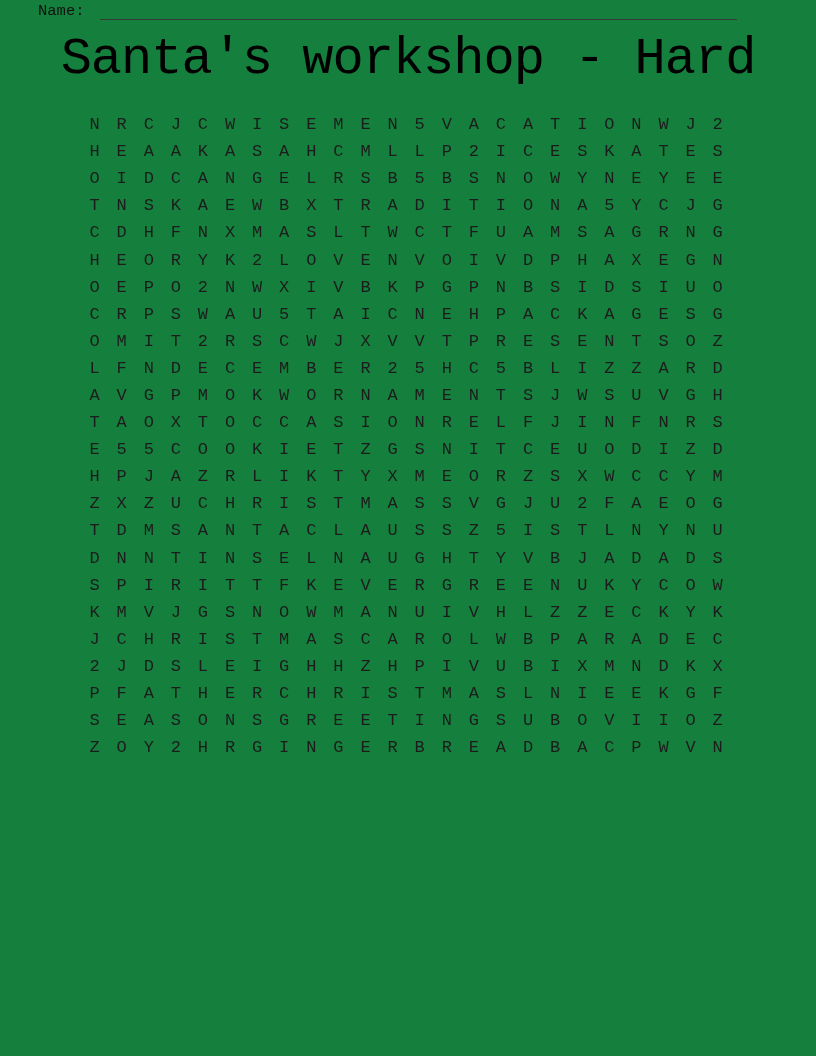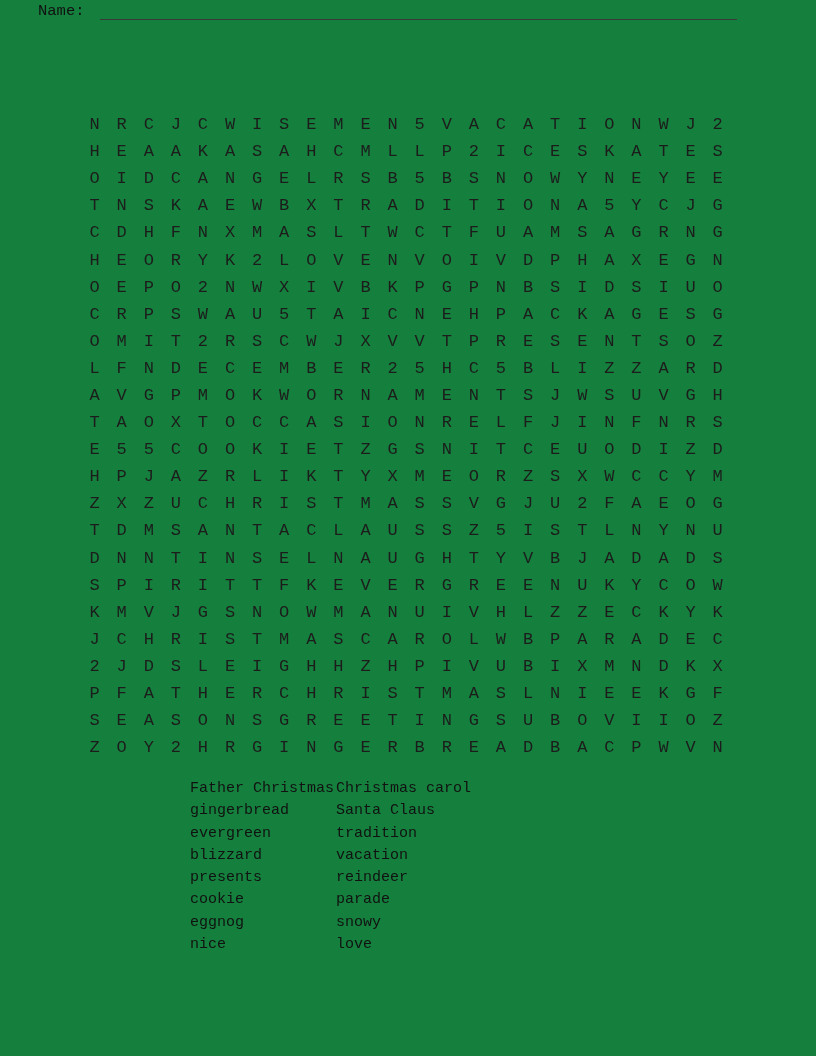--- a/index.html
+++ b/index.html
@@ -30,20 +30,21 @@
 </head>
 <body>
 
 <div class="page">
 
   <div class="name-row">
     <span class="name-label">Name:</span>
     <span class="name-line"></span>
   </div>
 
+  <div class="title">Santa's workshop - Hard</div>
 
   <div class="grid">
       <span class="cell">N</span>
       <span class="cell">R</span>
       <span class="cell">C</span>
       <span class="cell">J</span>
       <span class="cell">C</span>
       <span class="cell">W</span>
       <span class="cell">I</span>
       <span class="cell">S</span>
@@ -610,34 +611,14 @@
       <span class="cell">D</span>
       <span class="cell">B</span>
       <span class="cell">A</span>
       <span class="cell">C</span>
       <span class="cell">P</span>
       <span class="cell">W</span>
       <span class="cell">V</span>
       <span class="cell">N</span>
     </div>
 
-  <div class="word-col col-2">
-      <div>Father Christmas</div>
-      <div>gingerbread</div>
-      <div>evergreen</div>
-      <div>blizzard</div>
-      <div>presents</div>
-      <div>cookie</div>
-      <div>eggnog</div>
-      <div>nice</div>
-    </div>
-  <div class="word-col col-3">
-      <div>Christmas carol</div>
-      <div>Santa Claus</div>
-      <div>tradition</div>
-      <div>vacation</div>
-      <div>reindeer</div>
-      <div>parade</div>
-      <div>snowy</div>
-      <div>love</div>
-    </div>
 
 </div>
 
 </body></html>

